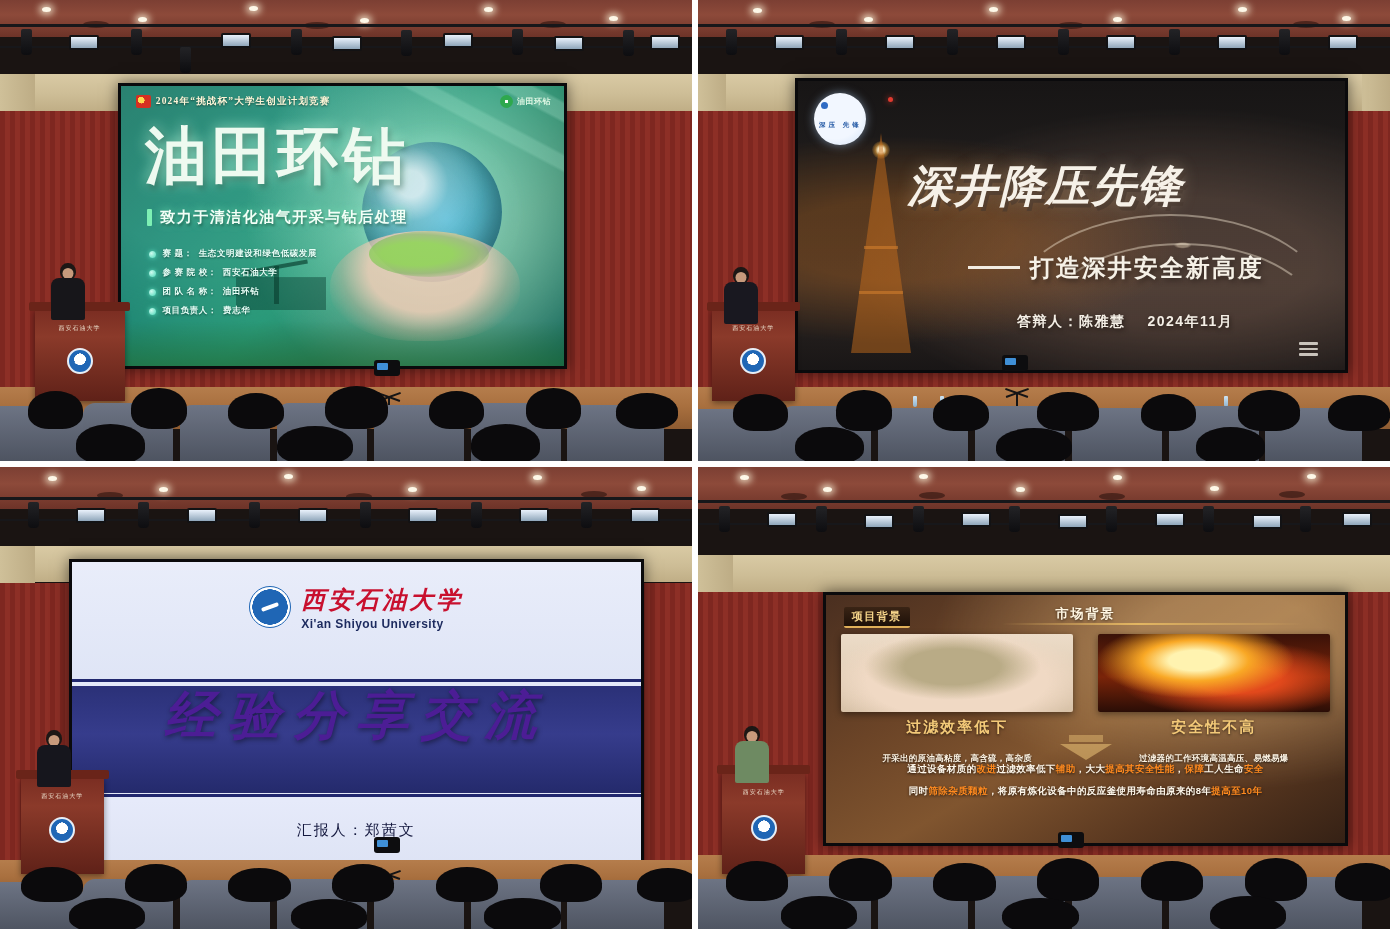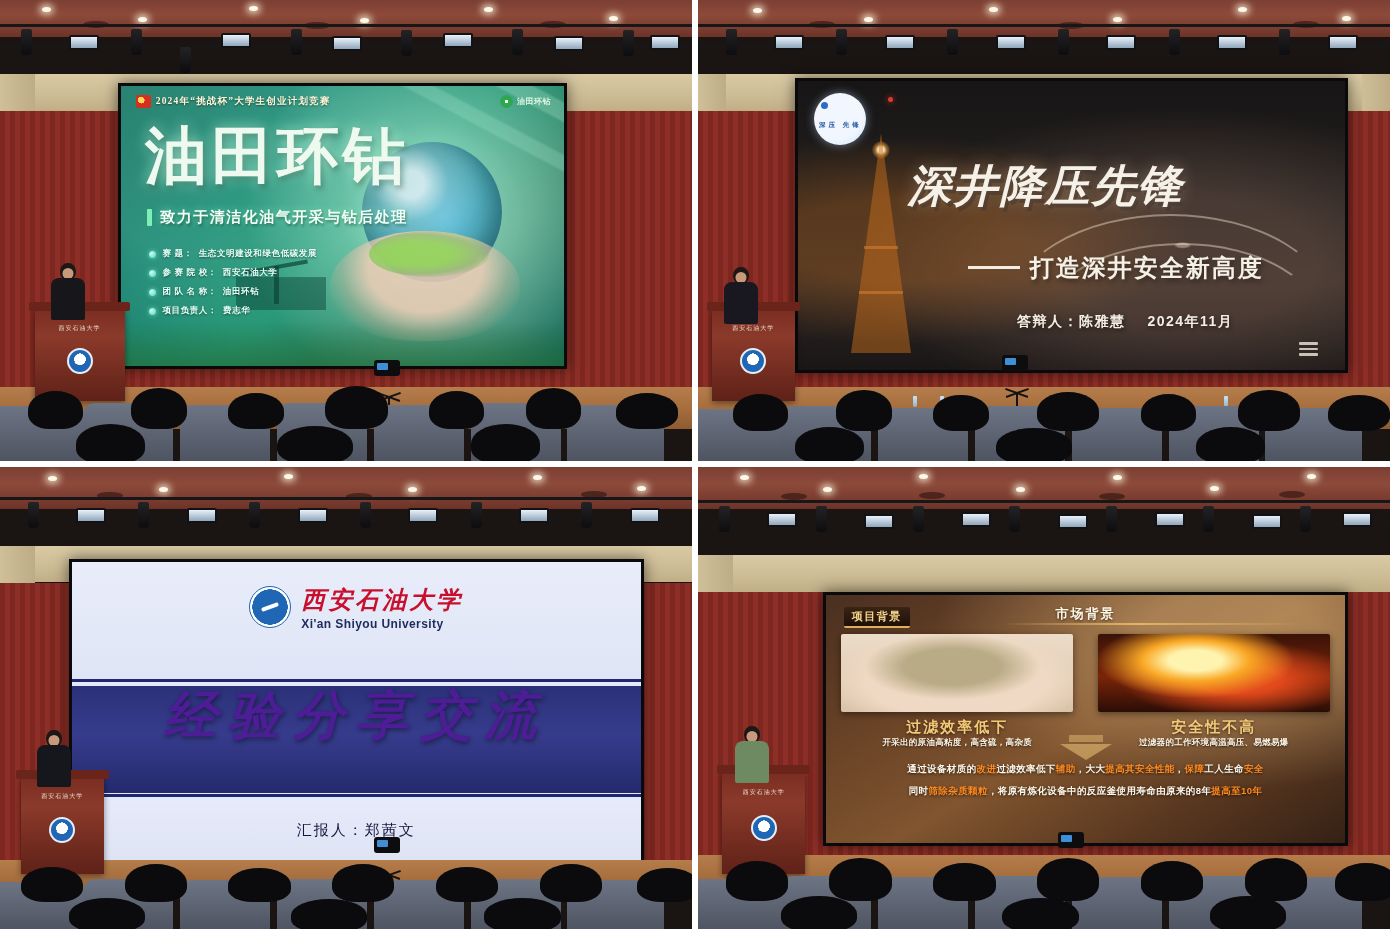--- a/index.html
+++ b/index.html
@@ -437,21 +437,21 @@
       radial-gradient(circle at 30% 45%, #8e8269 0 12%, rgba(0,0,0,0) 24%),
       radial-gradient(circle at 68% 38%, #9a8a6d 0 11%, rgba(0,0,0,0) 22%),
       linear-gradient(180deg,#8a7250,#6d5438 60%,#4d3a26);
   }
   .card .cap-main {
     margin-top:6px; font-family:"Liberation Serif", serif; font-weight:bold;
     font-size:15px; letter-spacing:2px; color:#f3c978;
     text-shadow:0 1px 3px rgba(0,0,0,.6); white-space:nowrap;
   }
   .card .cap-sub {
-    margin-top:0; font-size:8.5px; font-weight:bold; letter-spacing:.3px;
+    margin-top:16px; font-size:8.5px; font-weight:bold; letter-spacing:.3px;
     color:#fdf4e4; text-shadow:0 1px 2px rgba(0,0,0,.7);
     white-space:nowrap;
   }
   .arrow-down {
     position:absolute; left:50%; transform:translateX(-50%); top:60%;
     width:0; height:0; border-left:26px solid transparent;
     border-right:26px solid transparent; border-top:16px solid rgba(236,196,120,.55);
   }
   .arrow-stem {
     position:absolute; left:50%; transform:translateX(-50%); top:56.5%;

